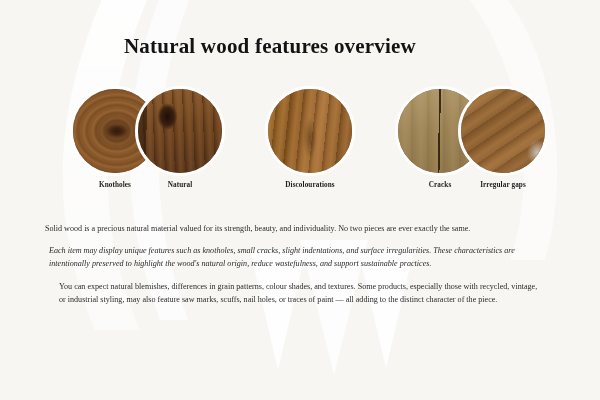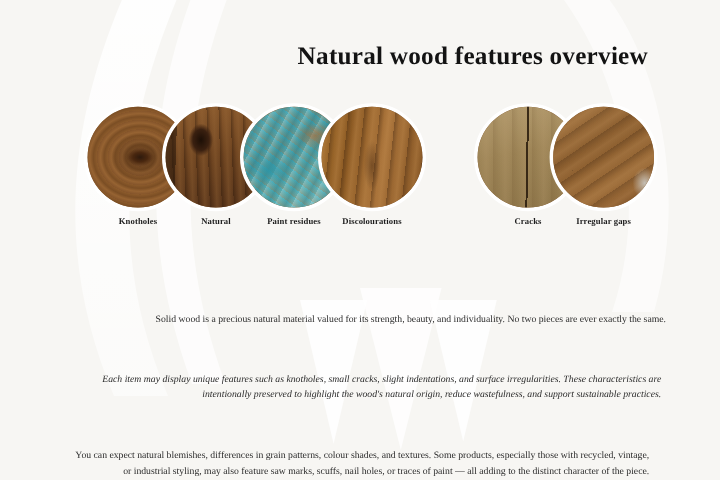--- a/index.html
+++ b/index.html
@@ -31,21 +31,21 @@
     width: 600px;
     height: 400px;
   }
 
   
   #page-title {
     position: absolute;
     top: 34px;
     left: 0;
     width: 540px;
-    text-align: right;
+    text-align: center;
     font-family: "Liberation Serif", "DejaVu Serif", serif;
     font-weight: bold;
     font-size: 21px;
     letter-spacing: 0.2px;
     color: #131313;
   }
 
   
   #feature-strip {
     position: absolute;
@@ -159,27 +159,26 @@
 
   
   #body-copy {
     position: absolute;
     top: 222px;
     left: 45px;
     width: 510px;
   }
 
   .para {
-    text-align: right;
+    text-align: left;
     font-family: "Liberation Serif", "DejaVu Serif", serif;
     font-size: 8.1px;
     line-height: 13.2px;
     color: #2a2a2a;
     margin-bottom: 9px;
-    margin-top: 37px;
   }
   .para:last-child { margin-bottom: 0; }
 
   .para-2 { padding: 0 4px; font-style: italic; }
   .para-3 { padding: 0 14px; }
   .para-4 { padding: 0 12px; }
 </style>
 </head>
 <body>
 
@@ -211,26 +210,20 @@
       <div class="feature-label">Knotholes</div>
     </div>
 
     <div class="feature-item" style="left:135px;">
       <div class="feature-circle">
         <div class="swatch wood-notches"></div>
       </div>
       <div class="feature-label">Natural</div>
     </div>
 
-    <div class="feature-item" style="left:200px;">
-      <div class="feature-circle">
-        <div class="swatch wood-paint"></div>
-      </div>
-      <div class="feature-label">Paint residues</div>
-    </div>
 
     <div class="feature-item" style="left:265px;">
       <div class="feature-circle">
         <div class="swatch wood-discolour"></div>
       </div>
       <div class="feature-label">Discolourations</div>
     </div>
 
 
     <div class="feature-item" style="left:395px;">

